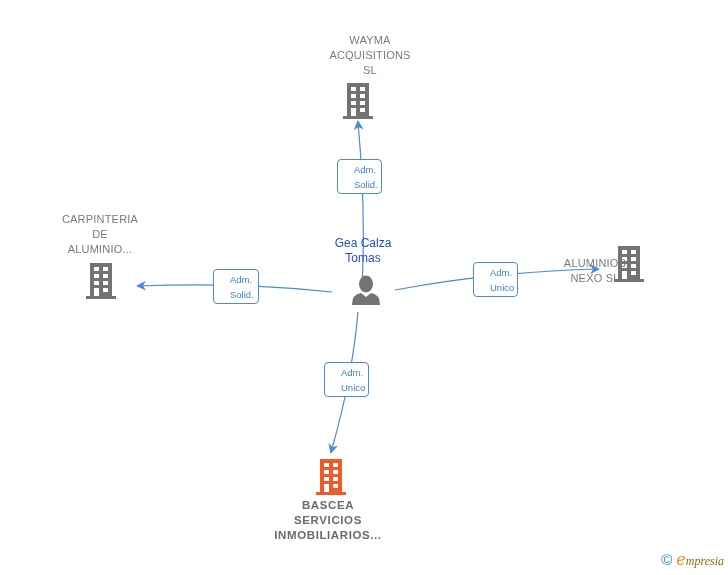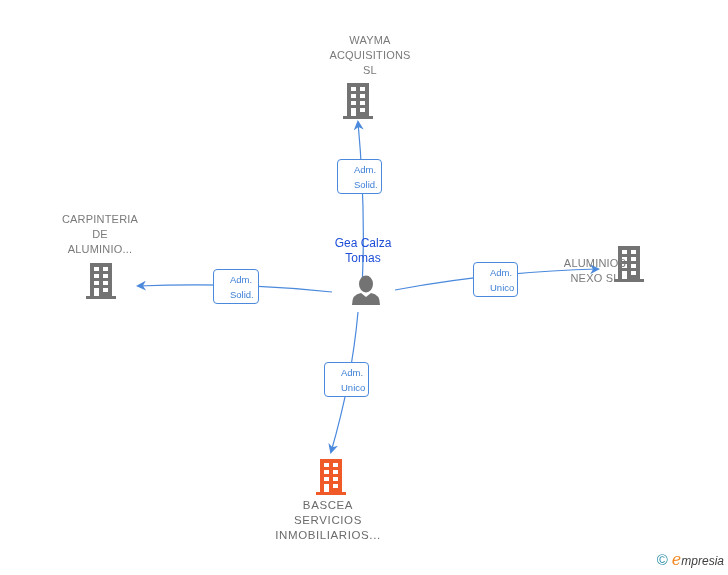--- a/index.html
+++ b/index.html
@@ -2,31 +2,31 @@
 <html><head>
 <meta charset="utf-8">
 <style>
   html, body { margin: 0; padding: 0; background: #ffffff; }
   body { width: 728px; height: 575px; position: relative; overflow: hidden;
          font-family: "Liberation Sans", sans-serif; }
   #canvas { position: absolute; left: 0; top: 0; width: 728px; height: 575px; }
   .node-label { position: absolute; text-align: center; color: #7a7a7a;
                 font-size: 11px; line-height: 15px; white-space: pre-line;
                 letter-spacing: 0.2px; }
-  .node-label.main { color: #6b6b6b; font-weight: normal; font-size: 11.5px; letter-spacing: 0.6px; }
+  .node-label.main { color: #6b6b6b; font-weight: bold; font-size: 11.5px; letter-spacing: 0.6px; }
   .person-label { position: absolute; text-align: center; color: #1d4ed8;
                   font-size: 12px; line-height: 15px; white-space: pre-line; }
   .edge-label { position: absolute; background: #ffffff; border: 1px solid #4a89dc;
                 border-radius: 4px; color: #3d7fd6; font-size: 9.5px; line-height: 15px;
                 padding: 2px 16px; text-align: left; white-space: pre-line; box-sizing: border-box; }
   .icon { position: absolute; }
   .copyright { position: absolute; right: 4px; bottom: 6px; font-size: 13px; color: #2b8fa7;
                display: flex; align-items: center; gap: 4px; }
   .copyright .c-sym { font-size: 15px; color: #2b8fa7; }
-  .copyright .brand { font-family: Liberation Sans, sans-serif; font-style: italic; color: #404040; font-size: 12px; }
+  .copyright .brand { font-family: Liberation Serif, serif; font-style: italic; color: #a16207; font-size: 12px; }
   .copyright .brand-e { color: #f08a24; font-style: italic; font-family: "DejaVu Serif", serif; font-size: 16px; }
 </style>
 </head>
 <body>
 
 <svg id="canvas" viewBox="0 0 728 575" xmlns="http://www.w3.org/2000/svg">
   <defs>
     <marker id="arrow" markerWidth="10" markerHeight="10" refX="8" refY="5" orient="auto" markerUnits="userSpaceOnUse">
       <path d="M0,0 L10,5 L0,10 L3,5 Z" fill="#4a89dc"></path>
     </marker>

